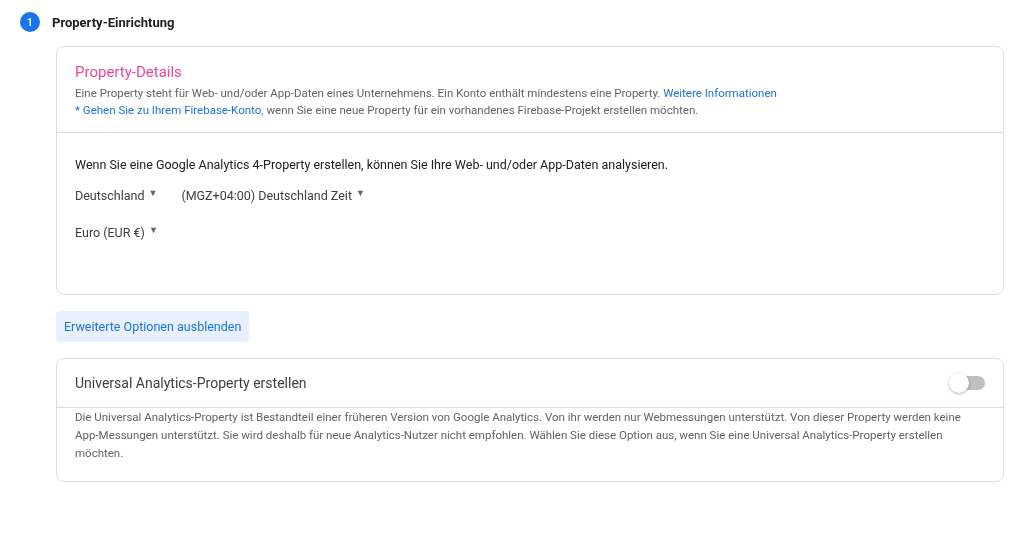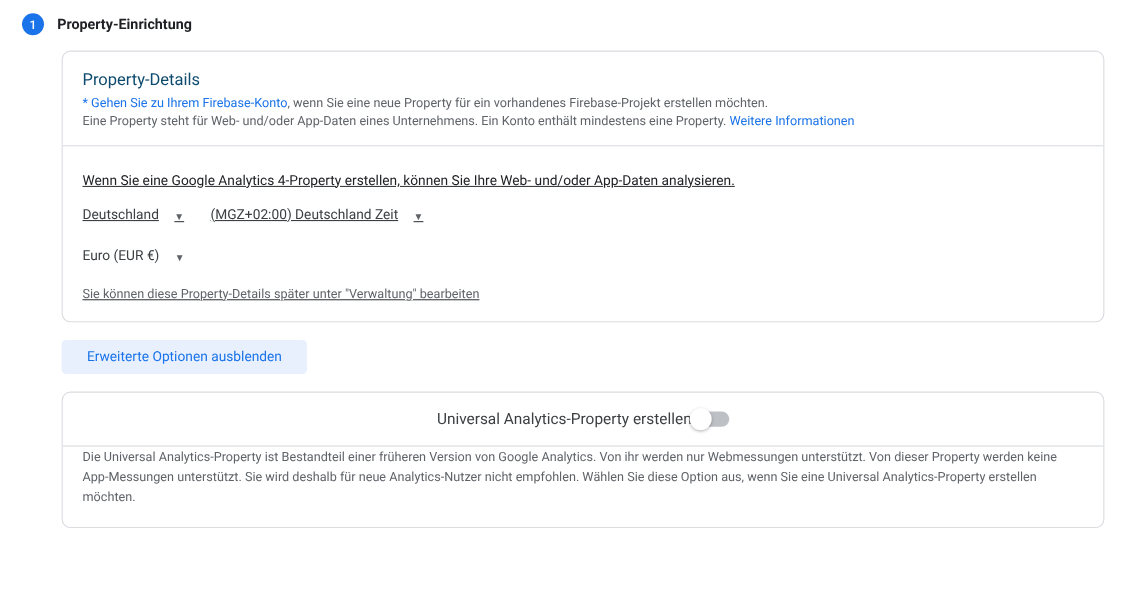--- a/index.html
+++ b/index.html
@@ -42,38 +42,37 @@
     border: 1px solid #dadce0;
     border-radius: 8px;
     background: #fff;
     margin-bottom: 16px;
   }
   .card-top {
     padding: 16px 18px 12px 18px;
   }
   .card-title {
     font-size: 15px;
-    color: #0c4a6e;
+    color: #ec4899;
     margin-bottom: 4px;
   }
   .desc {
     font-size: 11.5px;
     color: #5f6368;
     line-height: 1.5;
   }
   .link {
     color: #1a73e8;
     cursor: pointer;
   }
   .divider {
     border-top: 1px solid #dadce0;
   }
   .card-body {
     padding: 24px 18px 18px 18px;
-    text-decoration: underline;
   }
   .section-lead {
     font-size: 12.5px;
     color: #202124;
     margin-bottom: 14px;
   }
   .field-label {
     font-size: 11px;
     color: #5f6368;
     margin-bottom: 6px;
@@ -90,49 +89,49 @@
   }
   .field-block { margin-bottom: 18px; }
   .select-row {
     display: flex;
     gap: 24px;
     align-items: center;
     margin-bottom: 18px;
   }
   .select-chip {
     display: inline-flex;
-    align-items: flex-end;
-    gap: 14px;
+    align-items: flex-start;
+    gap: 4px;
     font-size: 12.5px;
     color: #3c4043;
     cursor: pointer;
     padding: 2px 0;
   }
   .caret {
     font-size: 9px;
     color: #5f6368;
   }
   .hint {
     font-size: 11.5px;
     color: #5f6368;
   }
   .toggle-link {
     display: inline-block;
     background: #e8f0fe;
     color: #1a73e8;
     font-size: 12.5px;
-    padding: 8px 23px;
+    padding: 8px 8px;
     border-radius: 4px;
     cursor: pointer;
     margin-bottom: 16px;
   }
   .ua-card .card-top {
     display: flex;
     align-items: center;
-    justify-content: center;
+    justify-content: space-between;
     padding: 16px 18px;
   }
   .ua-title {
     font-size: 14px;
     color: #3c4043;
   }
   .switch {
     position: relative;
     width: 34px;
     height: 14px;
@@ -164,51 +163,50 @@
   <div class="step-badge">1</div>
   <div class="step-title">Property-Einrichtung</div>
 </div>
 
 <div class="content-wrap">
 
   <div class="card">
     <div class="card-top">
       <div class="card-title">Property-Details</div>
       <div class="desc">
-        <span class="link">* </span><span class="link">Gehen Sie zu Ihrem Firebase-Konto</span><span>, wenn Sie eine neue Property für ein vorhandenes Firebase-Projekt erstellen möchten.</span>
-      </div>
-      <div class="desc">
         <span>Eine Property steht für Web- und/oder App-Daten eines Unternehmens. Ein Konto enthält mindestens eine Property.</span>
         <span class="link">Weitere Informationen</span>
+      </div>
+      <div class="desc">
+        <span class="link">* </span><span class="link">Gehen Sie zu Ihrem Firebase-Konto</span><span>, wenn Sie eine neue Property für ein vorhandenes Firebase-Projekt erstellen möchten.</span>
       </div>
     </div>
     <div class="divider"></div>
     <div class="card-body">
       <div class="section-lead">Wenn Sie eine Google Analytics 4-Property erstellen, können Sie Ihre Web- und/oder App-Daten analysieren.</div>
 
 
       <div class="select-row">
         <div class="select-chip">
           <span>Deutschland</span>
           <span class="caret">▼</span>
         </div>
         <div class="select-chip">
-          <span>(MGZ+02:00) Deutschland Zeit</span>
+          <span>(MGZ+04:00) Deutschland Zeit</span>
           <span class="caret">▼</span>
         </div>
       </div>
 
-      <div style="margin-bottom:18px;">
+      <div style="margin-bottom:34px;">
         <div class="select-chip">
           <span>Euro (EUR €)</span>
           <span class="caret">▼</span>
         </div>
       </div>
 
-      <div class="hint">Sie können diese Property-Details später unter "Verwaltung" bearbeiten</div>
     </div>
   </div>
 
   <div class="toggle-link">Erweiterte Optionen ausblenden</div>
 
   <div class="card ua-card">
     <div class="card-top">
       <div class="ua-title">Universal Analytics-Property erstellen</div>
       <div class="switch">
         <div class="switch-knob"></div>

